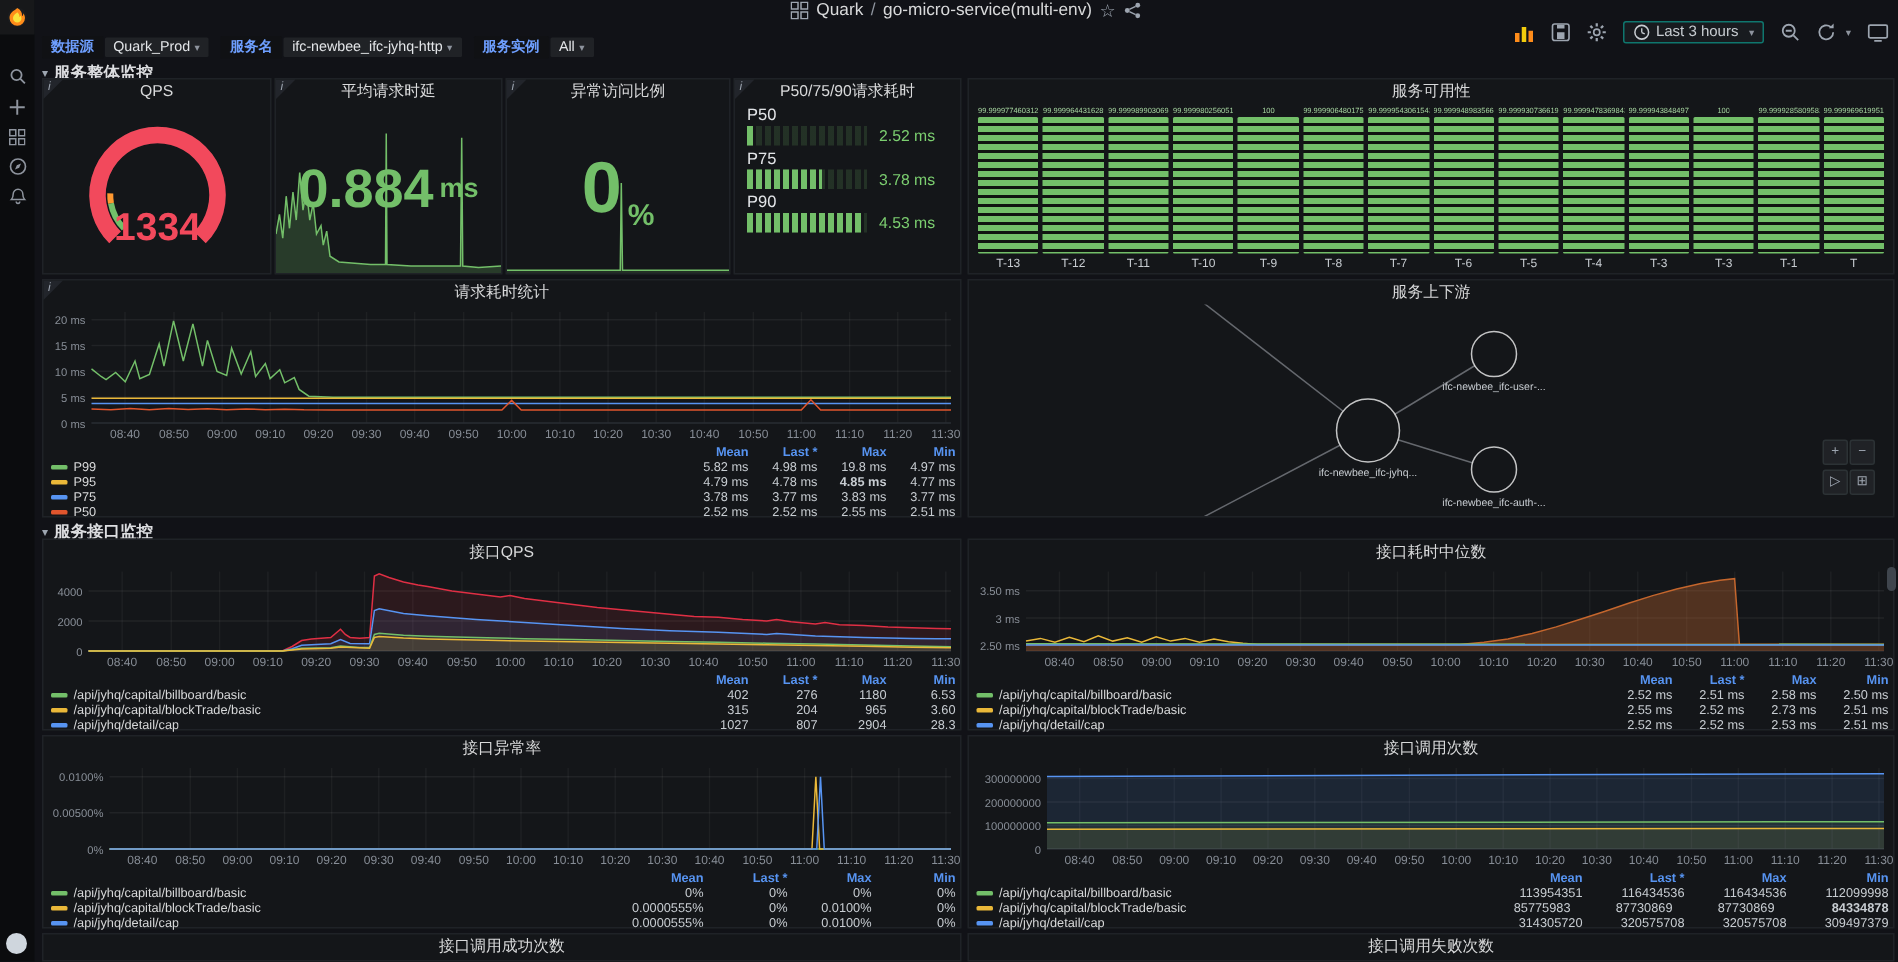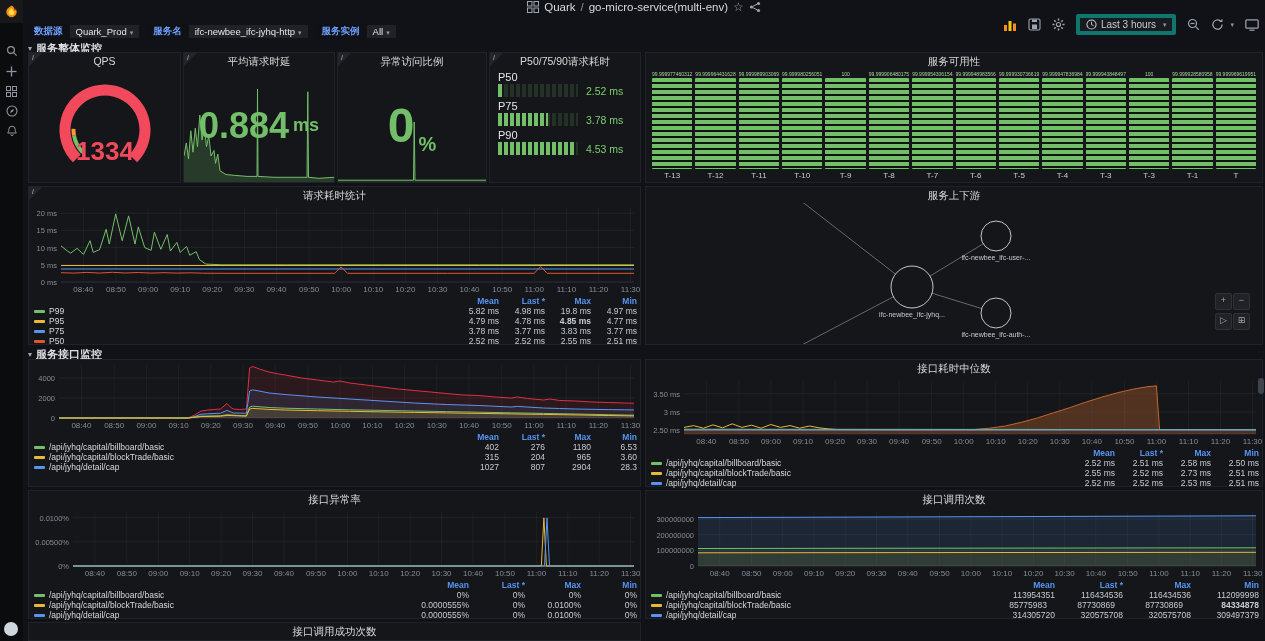--- a/index.html
+++ b/index.html
@@ -6,21 +6,21 @@
     font-family:"Liberation Sans","DejaVu Sans",sans-serif;color:#d8d9da;}
   .sidebar{position:absolute;left:0;top:0;width:23px;height:641px;background:#0b0c0e;z-index:5;}
   .logo{width:23px;height:23px;background:#17181a;display:flex;align-items:center;justify-content:center;}
   .sideicon{width:23px;height:20px;display:flex;align-items:center;justify-content:center;color:#8e949e;cursor:pointer;}
   .avatar{position:absolute;left:4px;bottom:5px;width:14px;height:14px;border-radius:50%;background:#cfd6dd;}
   .main{position:absolute;left:23px;top:0;width:1242px;height:641px;}
   .navbar{position:absolute;left:0;top:0;width:100%;height:22px;display:flex;align-items:center;padding:0 6px;box-sizing:border-box;flex-direction:column;}
   .crumb{display:flex;align-items:center;gap:5px;font-size:11.5px;color:#d8d9da;}
   .nav-right{margin-left:auto;display:flex;align-items:center;gap:11px;color:#9da5b0;}
   .tool{display:flex;align-items:center;gap:3px;cursor:pointer;}
-  .timepick{display:flex;align-items:center;gap:4px;border:4px solid #0f766e;border-radius:2px;background:#181b1f;
+  .timepick{display:flex;align-items:center;gap:4px;border:1px solid #0f766e;border-radius:2px;background:#181b1f;
     padding:1px 6px;font-size:10px;color:#c7ccd1;cursor:pointer;}
   .varbar{position:absolute;left:5px;top:24px;display:flex;gap:8px;align-items:center;}
   .vchip{display:flex;align-items:center;height:15px;font-size:9.5px;cursor:pointer;}
   .vlabel{background:#101114;color:#6e9fff;font-weight:700;padding:1px 6px;border-radius:1px;}
   .vvalue{background:#202226;color:#e3e5e8;padding:1px 6px;border-radius:1px;margin-left:1px;}
   .vcaret{color:#8e949e;font-size:7px;margin-left:3px;}
   .sect{position:absolute;font-size:11px;font-weight:700;color:#dcdde0;display:flex;align-items:center;gap:4px;cursor:pointer;}
   .sect .car{color:#9da5b0;font-size:8px;}
   .panel{position:absolute;background:#141619;border:1px solid #1f2227;box-sizing:border-box;}
   .ptitle{height:16px;line-height:16px;text-align:center;font-size:10.5px;color:#d8d9da;white-space:nowrap;overflow:hidden;cursor:pointer;}
@@ -498,20 +498,21 @@
       </div>
     <div class="topo-btns">
         <div class="topo-btn">+</div>
         <div class="topo-btn">−</div>
         <div class="topo-btn">▷</div>
         <div class="topo-btn">⊞</div>
       </div>
   </div>
 
   <div class="panel" style="left:5px;top:359px;width:613px;height:128px;">
+    <div class="ptitle">接口QPS</div>
     <div class="chart" style="height:71px;">
         <svg width="611" height="71">
           <line x1="52.425" y1="5" x2="52.425" y2="58" stroke="rgba(255,255,255,0.045)"></line>
           <text x="52.425" y="68" text-anchor="middle" font-size="8" fill="#878d96">08:40</text>
           <line x1="85.2" y1="5" x2="85.2" y2="58" stroke="rgba(255,255,255,0.045)"></line>
           <text x="85.2" y="68" text-anchor="middle" font-size="8" fill="#878d96">08:50</text>
           <line x1="117.39999999999999" y1="5" x2="117.39999999999999" y2="58" stroke="rgba(255,255,255,0.045)"></line>
           <text x="117.39999999999999" y="68" text-anchor="middle" font-size="8" fill="#878d96">09:00</text>
           <line x1="149.6" y1="5" x2="149.6" y2="58" stroke="rgba(255,255,255,0.045)"></line>
           <text x="149.6" y="68" text-anchor="middle" font-size="8" fill="#878d96">09:10</text>
@@ -871,16 +872,19 @@
           <span class="lg-c" style="width: 68px;">320575708</span>
           <span class="lg-c" style="width: 68px;">320575708</span>
           <span class="lg-c" style="width: 68px;">309497379</span>
         </div>
       </div>
   </div>
 
   <div class="panel" style="left:5px;top:622px;width:613px;height:19px;overflow:hidden;">
     <div class="ptitle">接口调用成功次数</div>
   </div>
+  <div class="panel" style="left:622px;top:622px;width:618px;height:19px;overflow:hidden;">
+    <div class="ptitle">接口调用失败次数</div>
+  </div>
 
 </div>
 
 <div class="scrollthumb"></div>
 
 </body></html>

